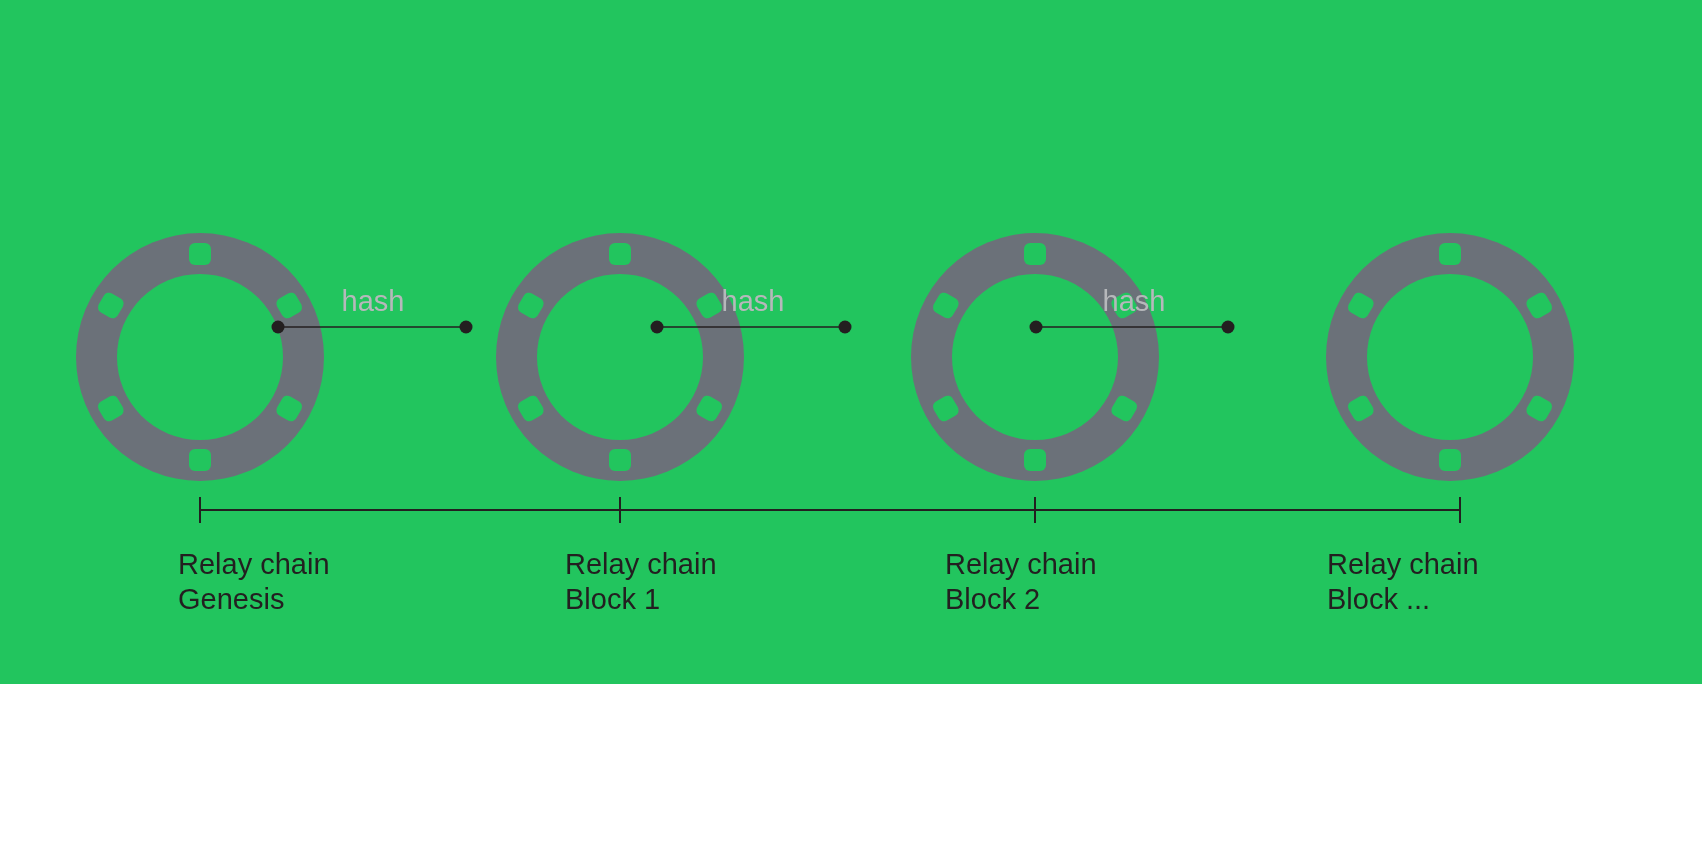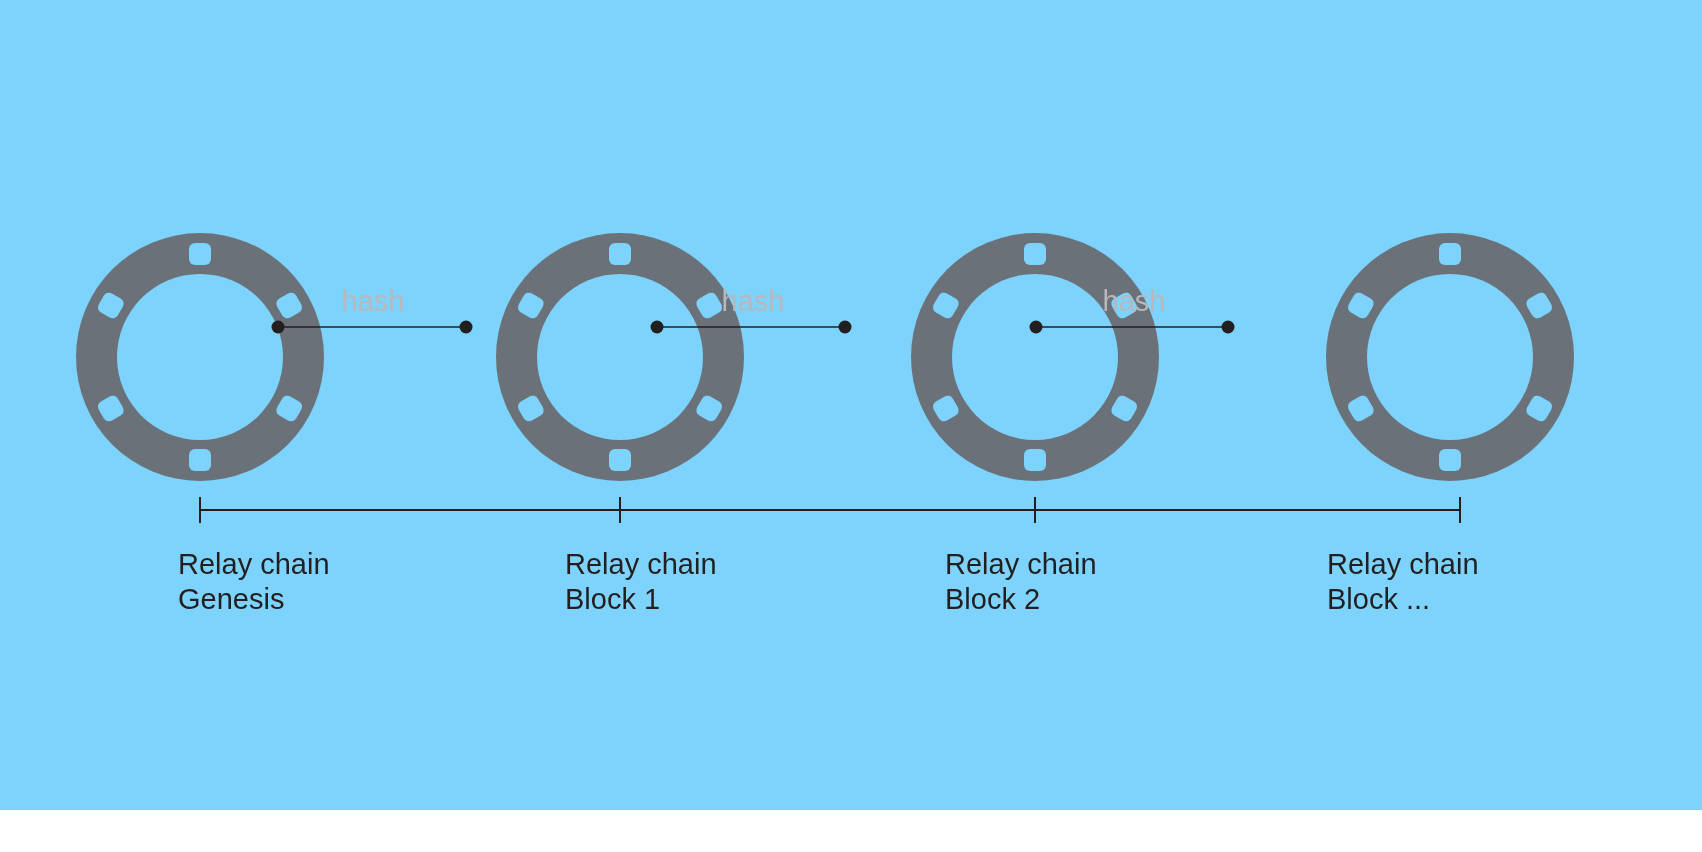--- a/index.html
+++ b/index.html
@@ -9,22 +9,22 @@
   }
   body {
     width: 1702px;
     height: 852px;
     font-family: "Liberation Sans", sans-serif;
     overflow: hidden;
   }
   #stage {
     position: relative;
     width: 1702px;
-    height: 810px;
-    background: #7dd3fc;
+    height: 684px;
+    background: #22c55e;
   }
   svg.diagram {
     position: absolute;
     top: 0;
     left: 0;
     width: 1702px;
     height: 852px;
     display: block;
   }
   .hash-text {

